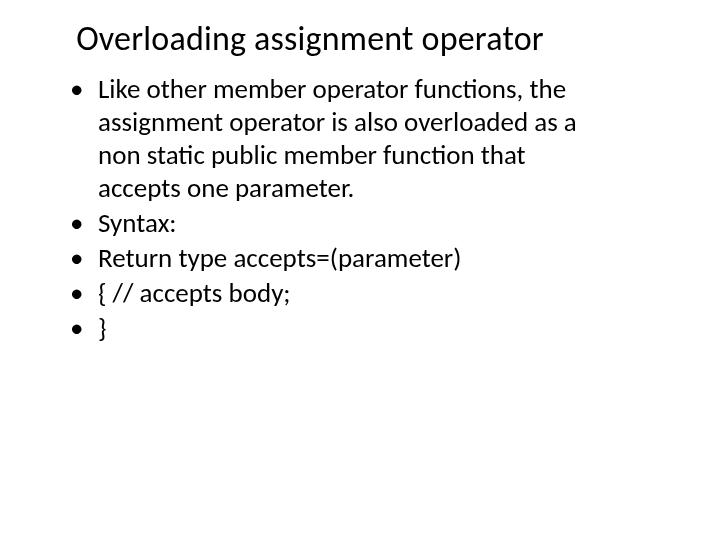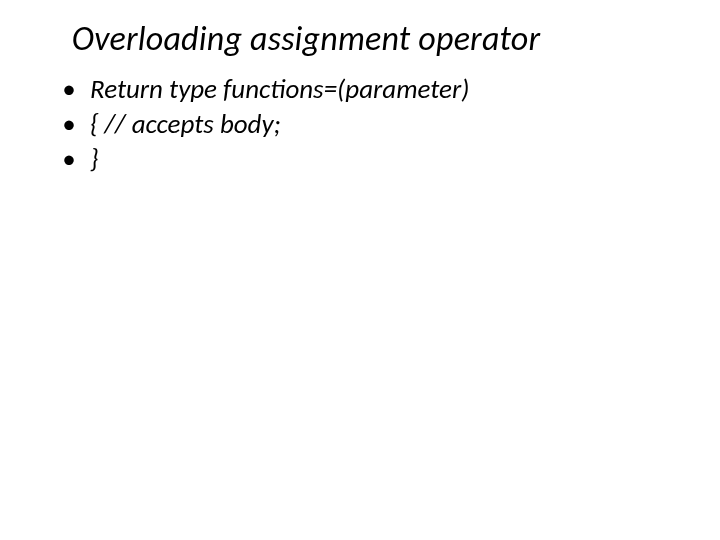--- a/index.html
+++ b/index.html
@@ -9,22 +9,21 @@
     height: 540px;
     background: #ffffff;
     font-family: Calibri, "Segoe UI", Arial, sans-serif;
     color: #000000;
     overflow: hidden;
   }
   .slide {
     width: 620px;
     height: 540px;
     box-sizing: border-box;
-    padding: 18px 40px 40px 32px;
-    font-style: italic;
+    padding: 18px 40px 40px 40px;
   }
   .title {
     font-size: 34px;
     font-weight: 400;
     text-align: center;
     margin: 0 0 14px 0;
     letter-spacing: 0.2px;
   }
   ul.bullets {
     list-style: none;
@@ -46,17 +45,19 @@
     font-size: 27px;
     line-height: 1.22;
   }
 </style>
 </head>
 <body>
 
 <div class="slide">
   <h1 class="title">Overloading assignment operator</h1>
   <ul class="bullets">
-    <li>Return type functions=(parameter)</li>
+    <li>Like other member operator functions, the assignment operator is also overloaded as a non static public member function that accepts one parameter.</li>
+    <li>Syntax:</li>
+    <li>Return type accepts=(parameter)</li>
     <li>{ // accepts body;</li>
     <li>}</li>
   </ul>
 </div>
 
 </body></html>

